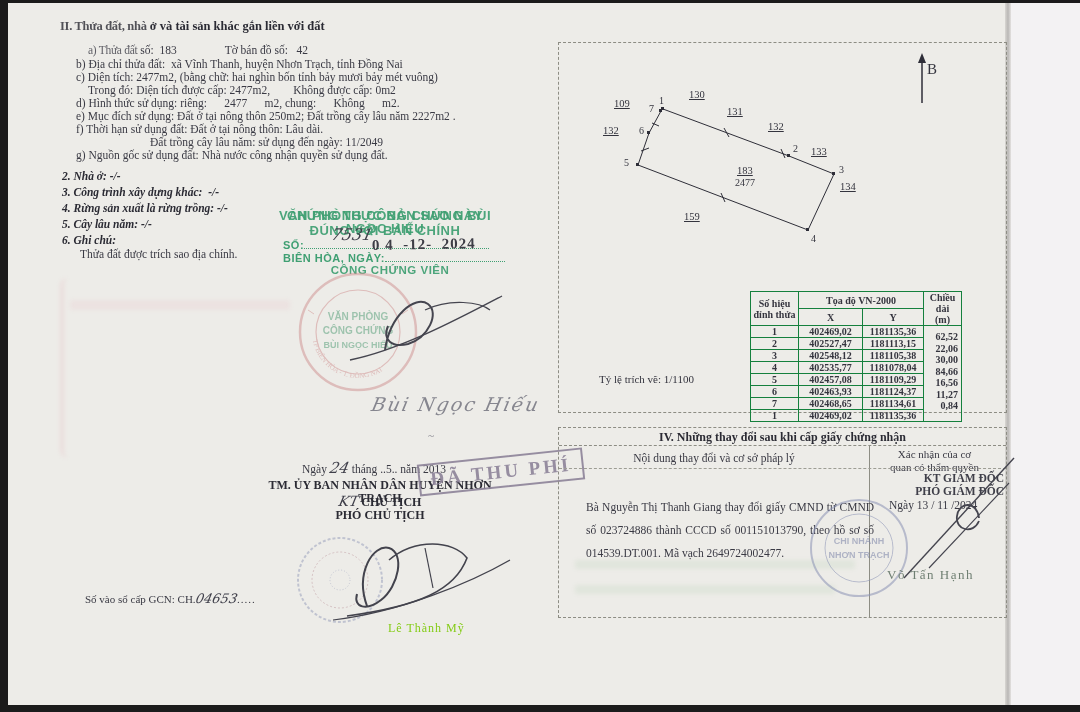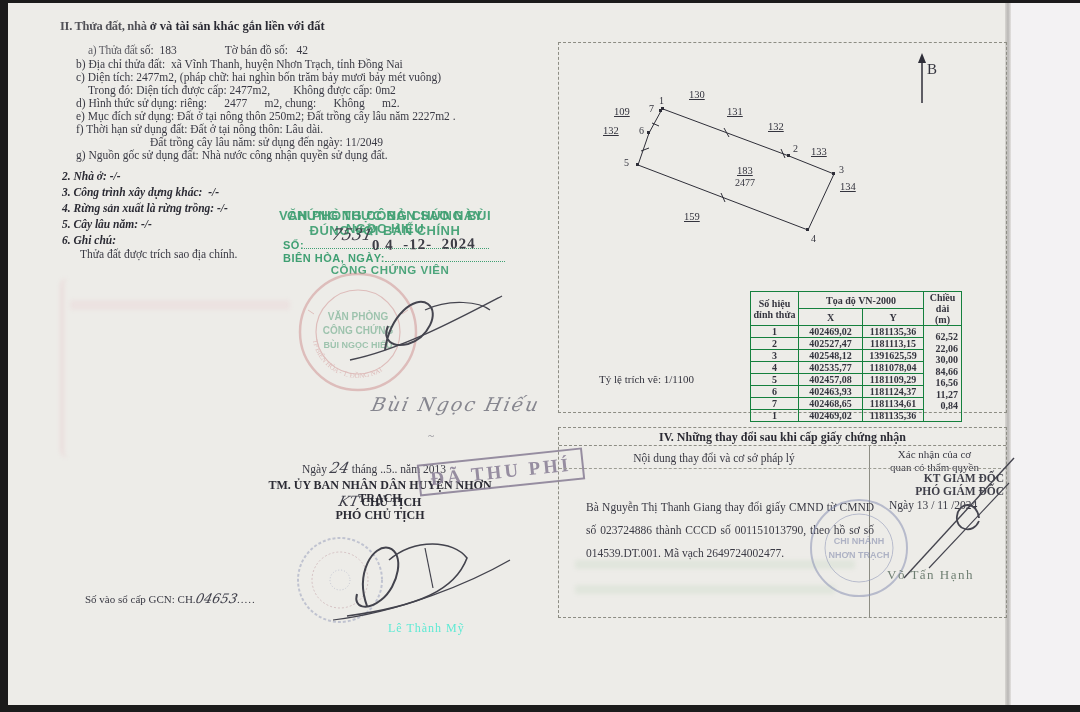--- a/index.html
+++ b/index.html
@@ -46,21 +46,21 @@
 
   <div class="bleed" style="left:60px;top:278px;width:14px;height:180px;border-left:4px solid #e09aa6;border-radius:8px;"></div>
   <div class="bleed" style="left:70px;top:300px;width:220px;height:10px;background:#e7b6bf;"></div>
   <div class="bleed" style="left:575px;top:560px;width:280px;height:9px;background:#a8c9a8;"></div>
   <div class="bleed" style="left:575px;top:585px;width:260px;height:9px;background:#a8c9a8;"></div>
 
   <div class="t b" style="left:60px;top:20px;font-size:12.5px;"><span class="smudge">II. Thửa đất, nhà</span><span> ở và tài sản khác gắn liền với đất</span></div>
 
   <div class="t" style="left:88px;top:44px;"><span class="smudge">a) Thửa đất</span><span> số:  183</span><span style="display:inline-block;width:48px;"></span><span>Tờ bán đồ số:   42</span></div>
   <div class="t" style="left:76px;top:58px;">b) Địa chỉ thửa đất:  xã Vĩnh Thanh, huyện Nhơn Trạch, tỉnh Đồng Nai</div>
-  <div class="t" style="left:76px;top:71px;">c) Diện tích: 2477m2, (pháp chữ: hai nghìn bốn trăm bảy mươi bảy mét vuông)</div>
+  <div class="t" style="left:76px;top:71px;">c) Diện tích: 2477m2, (bằng chữ: hai nghìn bốn tỉnh bảy mươi bảy mét vuông)</div>
   <div class="t" style="left:88px;top:84px;">Trong đó: Diện tích được cấp: 2477m2,        Không được cấp: 0m2</div>
   <div class="t" style="left:76px;top:97px;">d) Hình thức sử dụng: riêng:      2477      m2, chung:      Không      m2.</div>
   <div class="t" style="left:76px;top:110px;">e) Mục đích sử dụng: Đất ở tại nông thôn 250m2; Đất trồng cây lâu năm 2227m2 .</div>
   <div class="t" style="left:76px;top:123px;">f) Thời hạn sử dụng đất: Đất ở tại nông thôn: Lâu dài.</div>
   <div class="t" style="left:150px;top:136px;">Đất trồng cây lâu năm: sử dụng đến ngày: 11/2049</div>
   <div class="t" style="left:76px;top:149px;">g) Nguồn gốc sử dụng đất: Nhà nước công nhận quyền sử dụng đất.</div>
 
   <div class="t bi" style="left:62px;top:170px;">2. Nhà ở: -/-</div>
   <div class="t bi" style="left:62px;top:186px;">3. Công trình xây dựng khác:  -/-</div>
   <div class="t bi" style="left:62px;top:202px;">4. Rừng sản xuất là rừng trồng: -/-</div>
@@ -110,21 +110,21 @@
     <circle cx="45" cy="45" r="28" fill="none" stroke="#b58b93" stroke-width="1" stroke-dasharray="2,2"></circle>
     <circle cx="45" cy="45" r="10" fill="none" stroke="#8b93b5" stroke-width="1" stroke-dasharray="1,2"></circle>
   </svg>
 
   <svg class="sig-svg" style="left:305px;top:528px;" width="210" height="105" viewBox="0 0 210 105">
     <path d="M62,78 C50,45 68,16 84,20 C100,25 94,58 76,72 C62,83 48,80 52,66" fill="none" stroke="#43434d" stroke-width="2"></path>
     <path d="M84,32 C110,10 148,12 162,30 C150,62 115,78 42,88" fill="none" stroke="#43434d" stroke-width="1.6"></path>
     <path d="M28,92 C95,84 165,55 205,32" fill="none" stroke="#43434d" stroke-width="1.2"></path>
     <path d="M120,20 L128,60" stroke="#43434d" stroke-width="1.2" fill="none"></path>
   </svg>
-  <div class="t" style="left:388px;top:622px;font-size:12px;color:#5eead4;letter-spacing:1px;">Lê Thành Mỹ</div>
+  <div class="t" style="left:388px;top:622px;font-size:12px;color:#84cc16;letter-spacing:1px;">Lê Thành Mỹ</div>
 
   <div class="t" style="left:85px;top:592px;font-size:11px;"><span>Số vào sổ cấp GCN: CH.</span><span class="hand" style="font-size:13px;"><span class="script">04653</span></span><span style="letter-spacing:1px;">.....</span></div>
 
 
   <div class="boxIII">
 
     <svg style="position:absolute;left:355px;top:10px;" width="30" height="52" viewBox="0 0 30 52">
       <line x1="8" y1="50" x2="8" y2="6" stroke="#2e2e38" stroke-width="1.5"></line>
       <path d="M8,0 L4,10 L12,10 Z" fill="#2e2e38"></path>
     </svg>
@@ -151,21 +151,21 @@
     </svg>
 
     <div class="vxlabel" style="left:100px;top:52px;">1</div>
     <div class="vxlabel" style="left:234px;top:100px;">2</div>
     <div class="vxlabel" style="left:280px;top:121px;">3</div>
     <div class="vxlabel" style="left:252px;top:190px;">4</div>
     <div class="vxlabel" style="left:65px;top:114px;">5</div>
     <div class="vxlabel" style="left:80px;top:82px;">6</div>
     <div class="vxlabel" style="left:90px;top:60px;">7</div>
 
-    <div class="maplabel" style="left:55px;top:55px;margin-top:8px;">109</div>
+    <div class="maplabel" style="left:55px;top:55px;">109</div>
     <div class="maplabel" style="left:130px;top:46px;">130</div>
     <div class="maplabel" style="left:168px;top:63px;">131</div>
     <div class="maplabel" style="left:209px;top:78px;">132</div>
     <div class="maplabel" style="left:44px;top:82px;">132</div>
     <div class="maplabel" style="left:252px;top:103px;">133</div>
     <div class="maplabel" style="left:281px;top:138px;">134</div>
     <div class="maplabel" style="left:125px;top:168px;">159</div>
 
     <div class="maplabel" style="left:178px;top:122px;">183</div>
     <div class="vxlabel" style="left:176px;top:134px;">2477</div>
@@ -205,21 +205,21 @@
       </td>
         </tr>
     <tr>
           <td style="height:11px;">2</td>
           <td>402527,47</td>
           <td>1181113,15</td>
         </tr>
     <tr>
           <td style="height:11px;">3</td>
           <td>402548,12</td>
-          <td>1391625,59</td>
+          <td>1181105,38</td>
         </tr>
     <tr>
           <td style="height:11px;">4</td>
           <td>402535,77</td>
           <td>1181078,04</td>
         </tr>
     <tr>
           <td style="height:11px;">5</td>
           <td>402457,08</td>
           <td>1181109,29</td>

